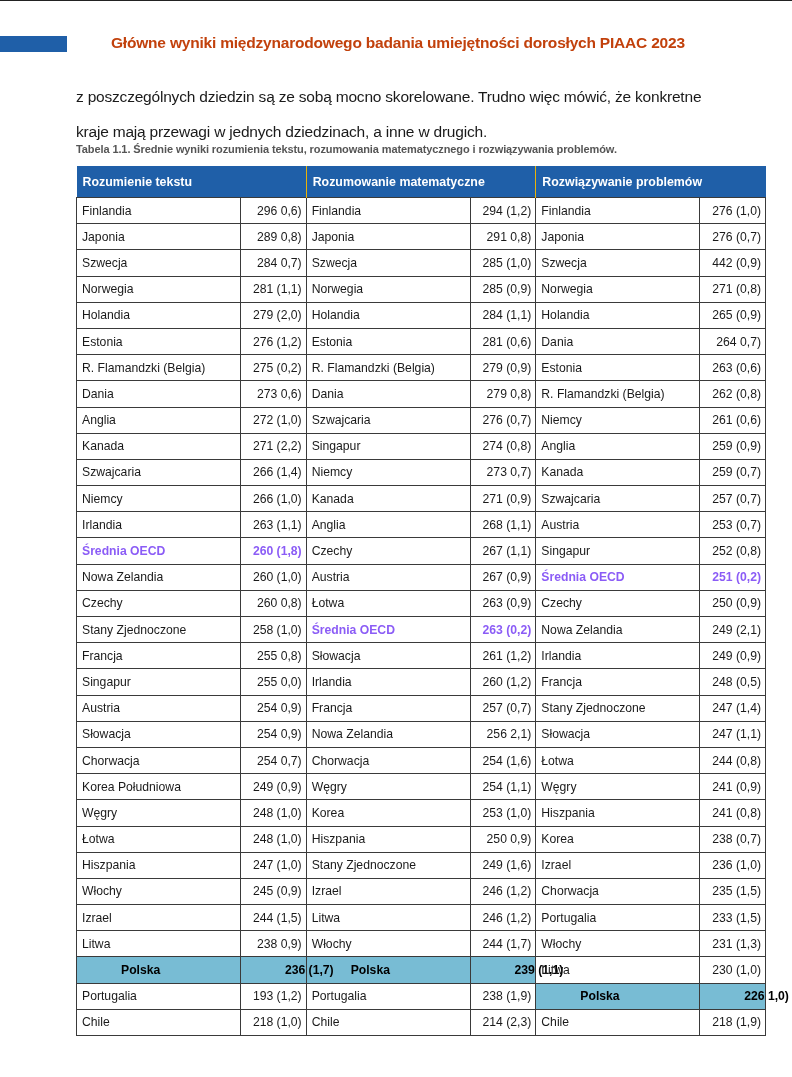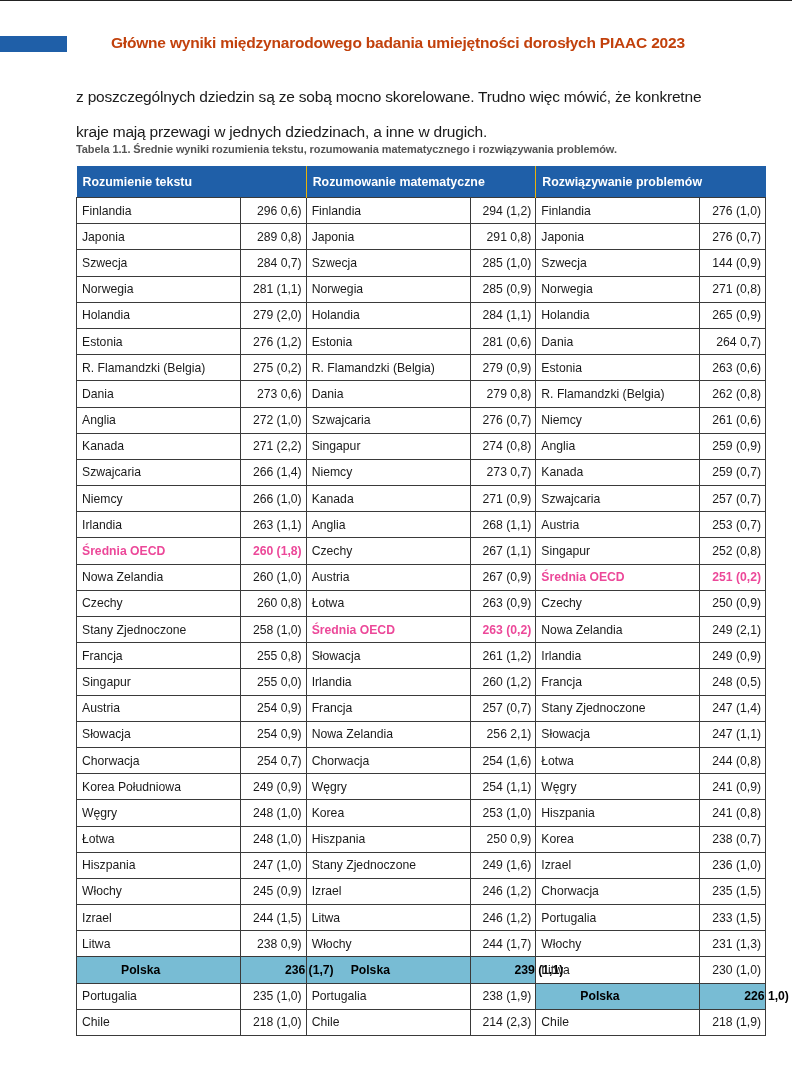--- a/index.html
+++ b/index.html
@@ -30,21 +30,21 @@
   table.results th {
     background: #1f5fa8; color: #ffffff; font-weight: bold; text-align: left;
     height: 31px; padding: 0 0 0 6px; font-size: 12.4px; border-left: 1px solid #eab308;
   }
   table.results th:first-child { border-left: none; }
   table.results td {
     height: 25.2px; padding: 0 5px; border: 1px solid #3a3a3a; white-space: nowrap;
     font-size: 12.2px; color: #1a1a1a;
   }
   table.results td.v { text-align: right; padding-right: 4px; }
-  table.results td.bold { font-weight: bold; color: #ec4899; }
+  table.results td.bold { font-weight: bold; color: #8b5cf6; }
   table.results td.hl { background: #78bcd4; font-weight: bold; color: #000; padding-left: 44px; }
 </style>
 </head>
 <body>
 
 <div class="top-rule"></div>
 <div class="header-bar"></div>
 <div class="header-title">Główne wyniki międzynarodowego badania umiejętności dorosłych PIAAC 2023</div>
 <div class="body-text">z poszczególnych dziedzin są ze sobą mocno skorelowane. Trudno więc mówić, że konkretne kraje mają przewagi w jednych dziedzinach, a inne w drugich.</div>
 <div class="caption">Tabela 1.1. Średnie wyniki rozumienia tekstu, rozumowania matematycznego i rozwiązywania problemów.</div>
@@ -81,21 +81,21 @@
         <td class="v">291 0,8)</td>
         <td>Japonia</td>
         <td class="v">276 (0,7)</td>
       </tr>
       <tr>
         <td>Szwecja</td>
         <td class="v">284 0,7)</td>
         <td>Szwecja</td>
         <td class="v">285 (1,0)</td>
         <td>Szwecja</td>
-        <td class="v">144 (0,9)</td>
+        <td class="v">442 (0,9)</td>
       </tr>
       <tr>
         <td>Norwegia</td>
         <td class="v">281 (1,1)</td>
         <td>Norwegia</td>
         <td class="v">285 (0,9)</td>
         <td>Norwegia</td>
         <td class="v">271 (0,8)</td>
       </tr>
       <tr>
@@ -301,21 +301,21 @@
       <tr>
         <td class="hl">Polska</td>
         <td class="v hl">236 (1,7)</td>
         <td class="hl">Polska</td>
         <td class="v hl">239 (1,1)</td>
         <td>Litwa</td>
         <td class="v">230 (1,0)</td>
       </tr>
       <tr>
         <td>Portugalia</td>
-        <td class="v">235 (1,0)</td>
+        <td class="v">193 (1,2)</td>
         <td>Portugalia</td>
         <td class="v">238 (1,9)</td>
         <td class="hl">Polska</td>
         <td class="v hl">226 1,0)</td>
       </tr>
       <tr>
         <td>Chile</td>
         <td class="v">218 (1,0)</td>
         <td>Chile</td>
         <td class="v">214 (2,3)</td>

